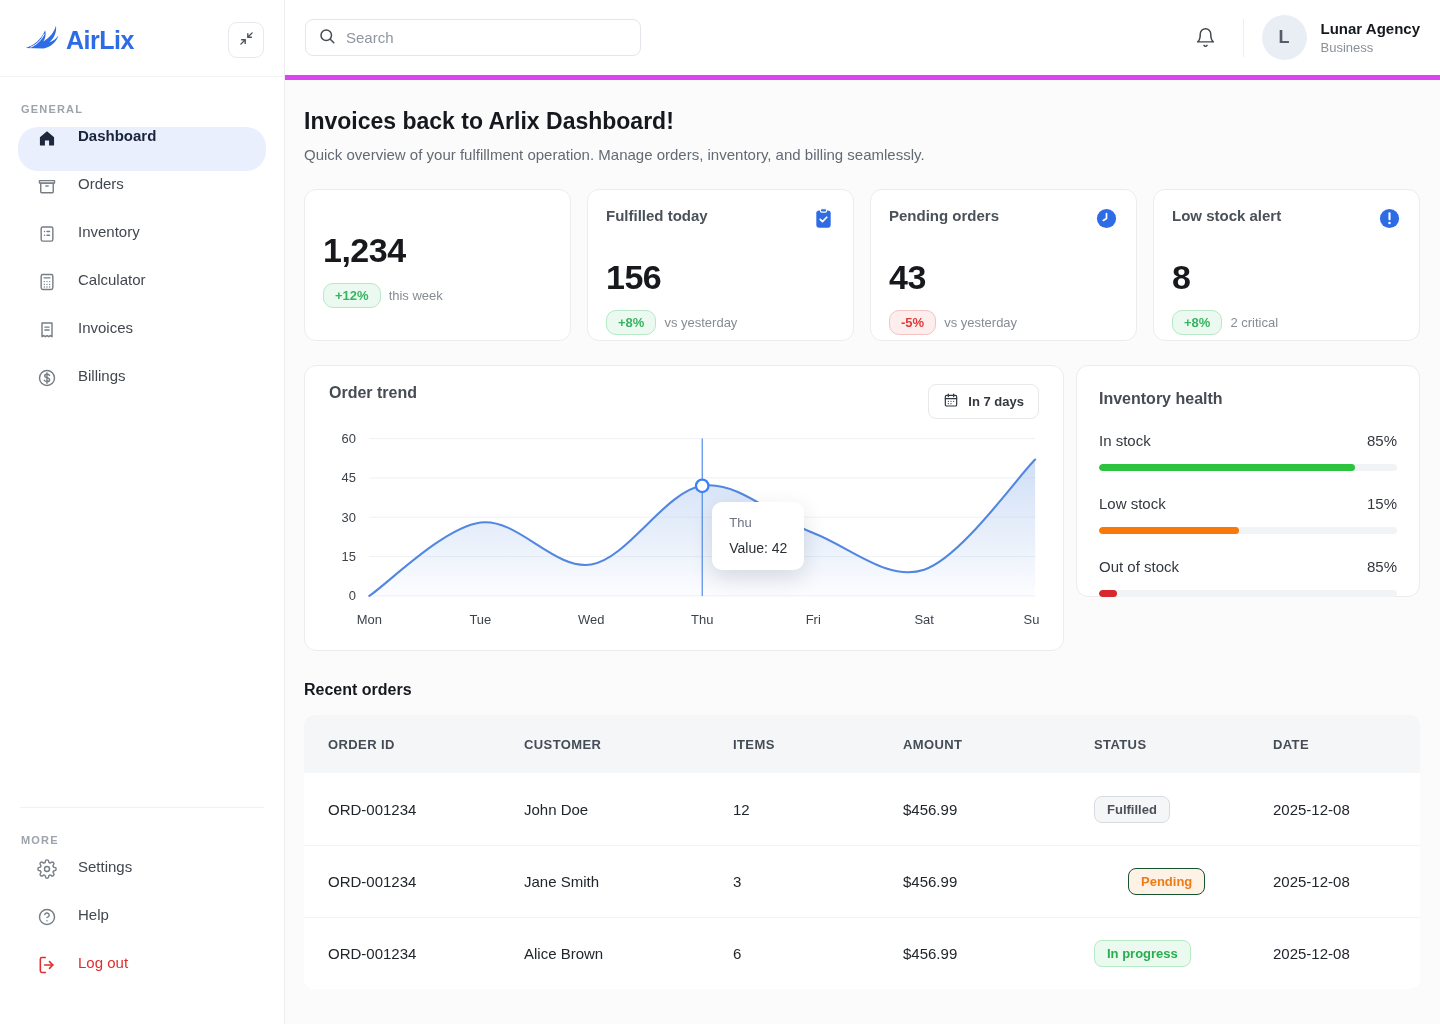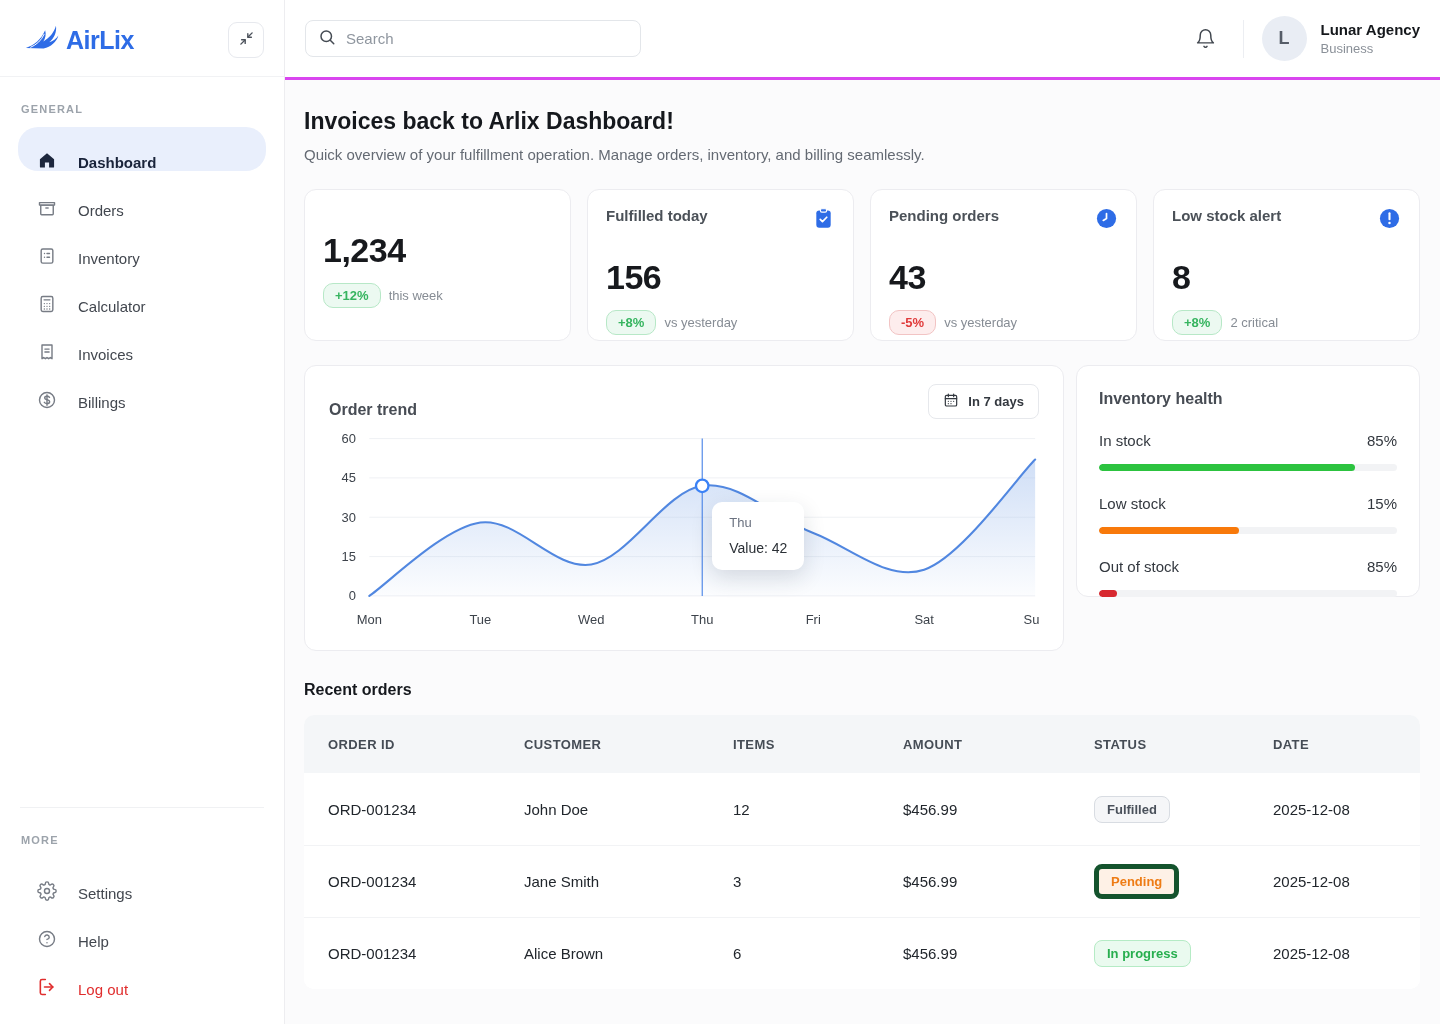--- a/index.html
+++ b/index.html
@@ -7,32 +7,32 @@
   body { font-family:"Liberation Sans", sans-serif; background:#ffffff; color:#1b1f26; overflow:hidden; display:flex; }
 
   
   .sidebar { width:285px; min-width:285px; height:1024px; background:#fff; border-right:1px solid #ededf0; display:flex; flex-direction:column; }
   .side-top { display:flex; align-items:center; justify-content:space-between; padding:22px 20px 18px 24px; border-bottom:1px solid #f1f2f4; }
   .logo { display:flex; align-items:center; gap:6px;justify-content:flex-end; }
   .logo-text { font-size:25px; font-weight:700; color:#2e6ce6; letter-spacing:-0.5px; }
   .collapse-btn { width:36px; height:36px; border:1px solid #e7e9ee; border-radius:9px; background:#fff; display:flex; align-items:center; justify-content:center; cursor:pointer; }
   .section-label { font-size:11px; font-weight:700; letter-spacing:1.2px; color:#9ca3ab; padding:26px 0 12px 21px; }
   .nav { padding:0 18px; }
-  .nav-item { height:44px; margin-bottom:4px; border-radius:20px; display:flex; align-items:flex-end; gap:20px; padding:0 14px 0 18px; font-size:15px; color:#42474f; font-weight:500; cursor:pointer; }
+  .nav-item { height:44px; margin-bottom:4px; border-radius:20px; display:flex; align-items:flex-start; gap:20px; padding:0 14px 0 18px; font-size:15px; color:#42474f; font-weight:500; cursor:pointer; }
   .nav-item .nav-ic { width:22px; height:22px; display:flex; align-items:center; justify-content:center; color:#777c85; }
   .nav-item.active { background:#e9effc; color:#19233a; font-weight:700; }
   .nav-item.active .nav-ic { color:#1d273d; }
   .nav-item.danger { color:#e02d2d; }
   .nav-item.danger .nav-ic { color:#e02d2d; }
   .side-bottom { margin-top:auto; padding-bottom:22px; }
   .side-divider { border-top:1px solid #f0f1f3; margin:0 20px; }
 
   
   .main { flex:1; display:flex; flex-direction:column; background:#fbfbfc; }
-  .topbar { height:80px; background:#fff; border-bottom:3px solid #d946ef; display:flex; align-items:center; padding:0 20px; }
+  .topbar { height:80px; background:#fff; border-bottom:5px solid #d946ef; display:flex; align-items:center; padding:0 20px; }
   .search-box { width:336px; height:37px; border:1px solid #e3e6ea; border-radius:8px; background:#fff; display:flex; align-items:center; gap:10px; padding:0 12px; }
   .search-box input { border:none; outline:none; font-size:15px; color:#30343b; width:100%; font-family:"Liberation Sans", sans-serif; background:transparent; }
   .search-box input::placeholder { color:#8f969f; }
   .top-right { margin-left:auto; display:flex; align-items:center; gap:18px; }
   .bell { width:38px; height:38px; display:flex; align-items:center; justify-content:center; color:#40464e; cursor:pointer; }
   .top-sep { width:1px; height:38px; background:#eceef2; }
   .user-chip { display:flex; align-items:center; gap:14px; cursor:pointer; }
   .avatar { width:45px; height:45px; border-radius:50%; background:#e9edf4; color:#565d68; font-weight:700; font-size:18px; display:flex; align-items:center; justify-content:center; }
   .user-name { font-size:15px; font-weight:700; color:#15181c; }
   .user-type { font-size:13px; color:#8a9098; margin-top:3px; }
@@ -50,21 +50,21 @@
   .stat-value { font-size:34px; font-weight:700; color:#17191d; margin-top:24px; letter-spacing:-0.5px; }
   .stat-foot { display:flex; align-items:center; gap:8px; margin-top:13px; }
   .pill { font-size:13px; font-weight:700; padding:4px 11px; border-radius:10px; }
   .pill.up { color:#36b45f; background:#ecf9f1; border:1px solid #b7e8c7; }
   .pill.down { color:#e03a3a; background:#fdeded; border:1px solid #f2c4c4; }
   .stat-note { font-size:13px; color:#868c94; }
 
   
   .mid-row { display:grid; grid-template-columns:760px 1fr; gap:12px; margin-top:24px; }
   .chart-card { padding:18px 24px 16px; height:286px; }
-  .chart-head { display:flex; align-items:flex-end; justify-content:space-between;gap:16px; }
+  .chart-head { display:flex; align-items:flex-start; justify-content:space-between;gap:16px; }
   .panel-title { font-size:16px; font-weight:700; color:#474c54; }
   .range-btn { display:flex; align-items:center; gap:9px; border:1px solid #e6e8ec; background:#fff; border-radius:8px; padding:7px 14px; font-size:13px; font-weight:600; color:#33383f; cursor:pointer; font-family:"Liberation Sans", sans-serif; }
   .chart-wrap { position:relative; margin-top:10px; }
   .chart-wrap svg { width:100%; display:block; }
   .chart-tooltip { position:absolute; background:#fff; border-radius:10px; box-shadow:0 8px 22px rgba(30,41,59,.14); padding:13px 17px 14px; transform:translate(10px,16px); min-width:76px; }
   .tip-day { font-size:13px; color:#6b7280; }
   .tip-value { font-size:14px; color:#2b3036; font-weight:500; margin-top:10px; white-space:nowrap; }
 
   .inv-card { padding:24px 22px; height:232px; }
   .inv-row { margin-top:24px; }
@@ -77,21 +77,21 @@
   
   .recent-title { font-size:16px; font-weight:700; color:#15181d; margin-top:30px; }
   .orders-table { margin-top:16px; border-radius:10px; overflow:hidden; background:#fff; }
   .t-row { display:grid; grid-template-columns:196px 209px 170px 191px 179px 1fr; align-items:center; padding-left:24px; }
   .t-head { background:#f4f6f8; height:58px; }
   .t-head .t-cell { font-size:13px; font-weight:700; color:#454c55; letter-spacing:.4px; }
   .t-body-row { height:72px; background:#fff; border-top:1px solid #f2f3f5; }
   .t-cell { font-size:15px; color:#21262c; }
   .badge { display:inline-block; font-size:13px; font-weight:700; padding:5px 12px; border-radius:8px; }
   .badge.gray { background:#f5f6f8; border:1px solid #d8dce2; color:#4a515b; }
-  .badge.orange { background:#fef1e6; border:5px solid #14532d; color:#ee7c15; }
+  .badge.orange { background:#fef1e6; border:1px solid #14532d; color:#ee7c15;margin-left:34px; }
   .badge.green { background:#eafaef; border:1px solid #b5ebc5; color:#27ae4e; }
 </style>
 </head>
 <body>
 
 <aside class="sidebar">
   <div class="side-top">
     <div class="logo">
       <span>
         <svg width="36" height="30" viewBox="0 0 40 32">

